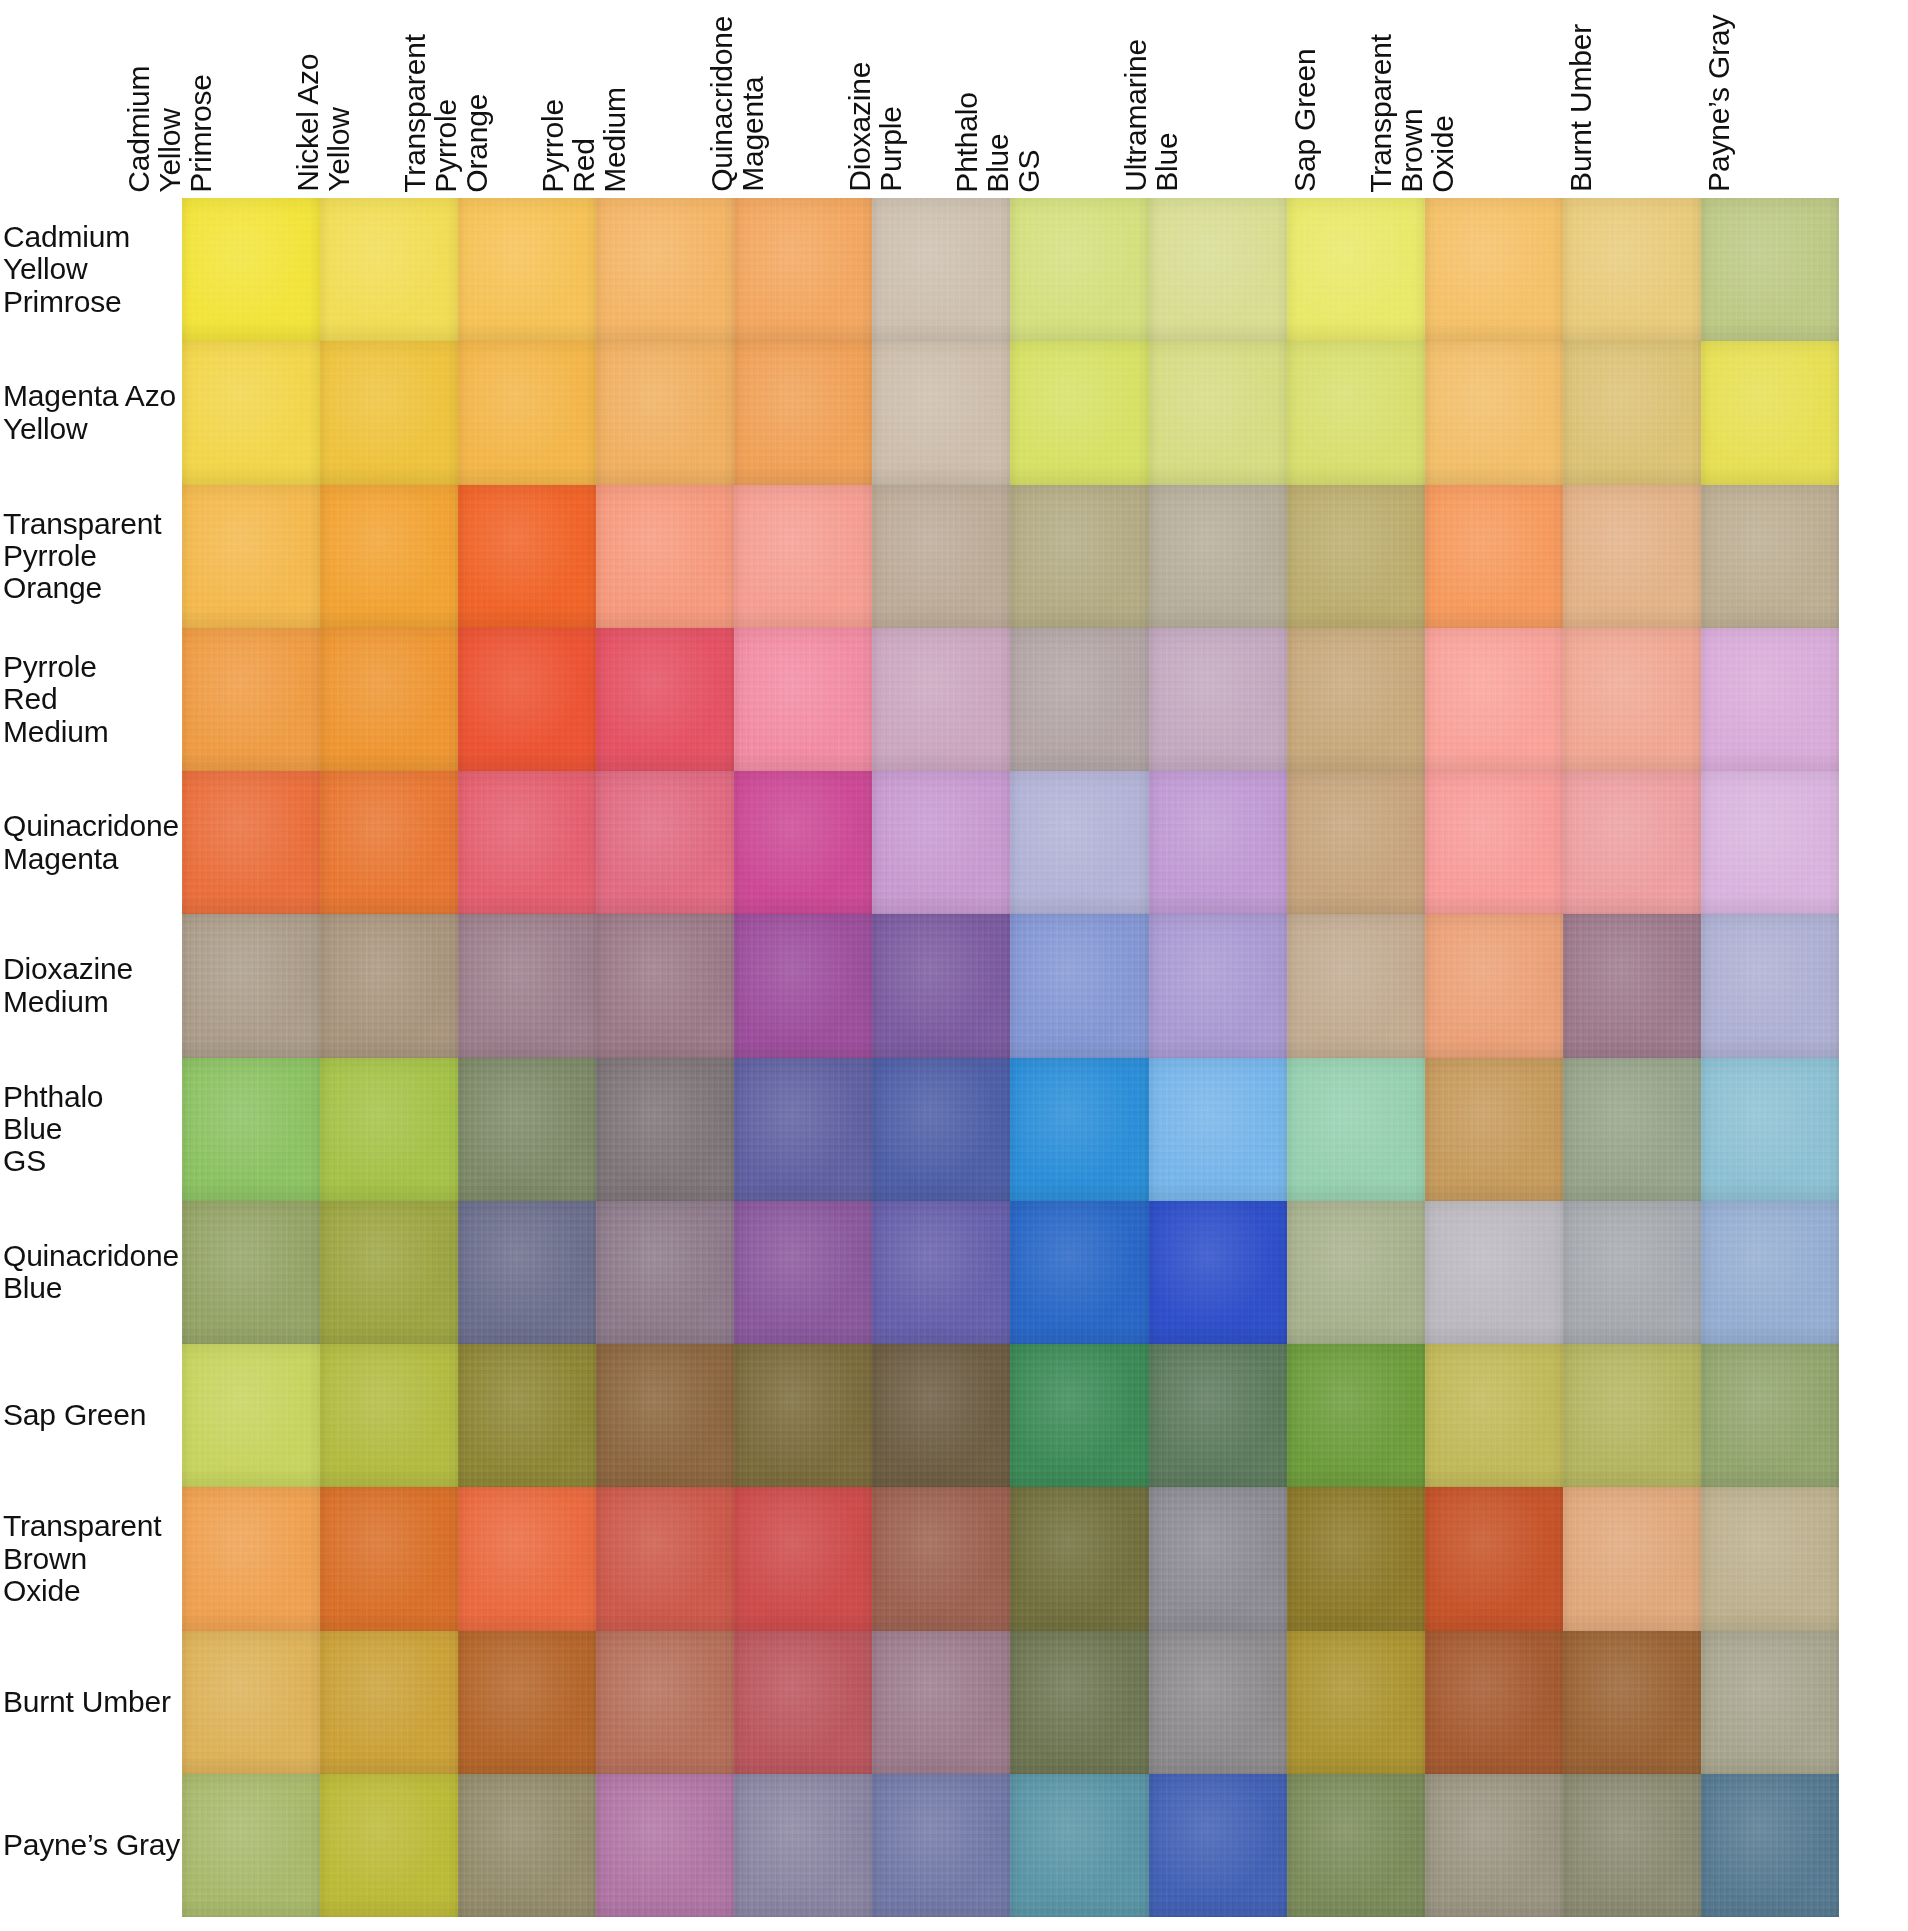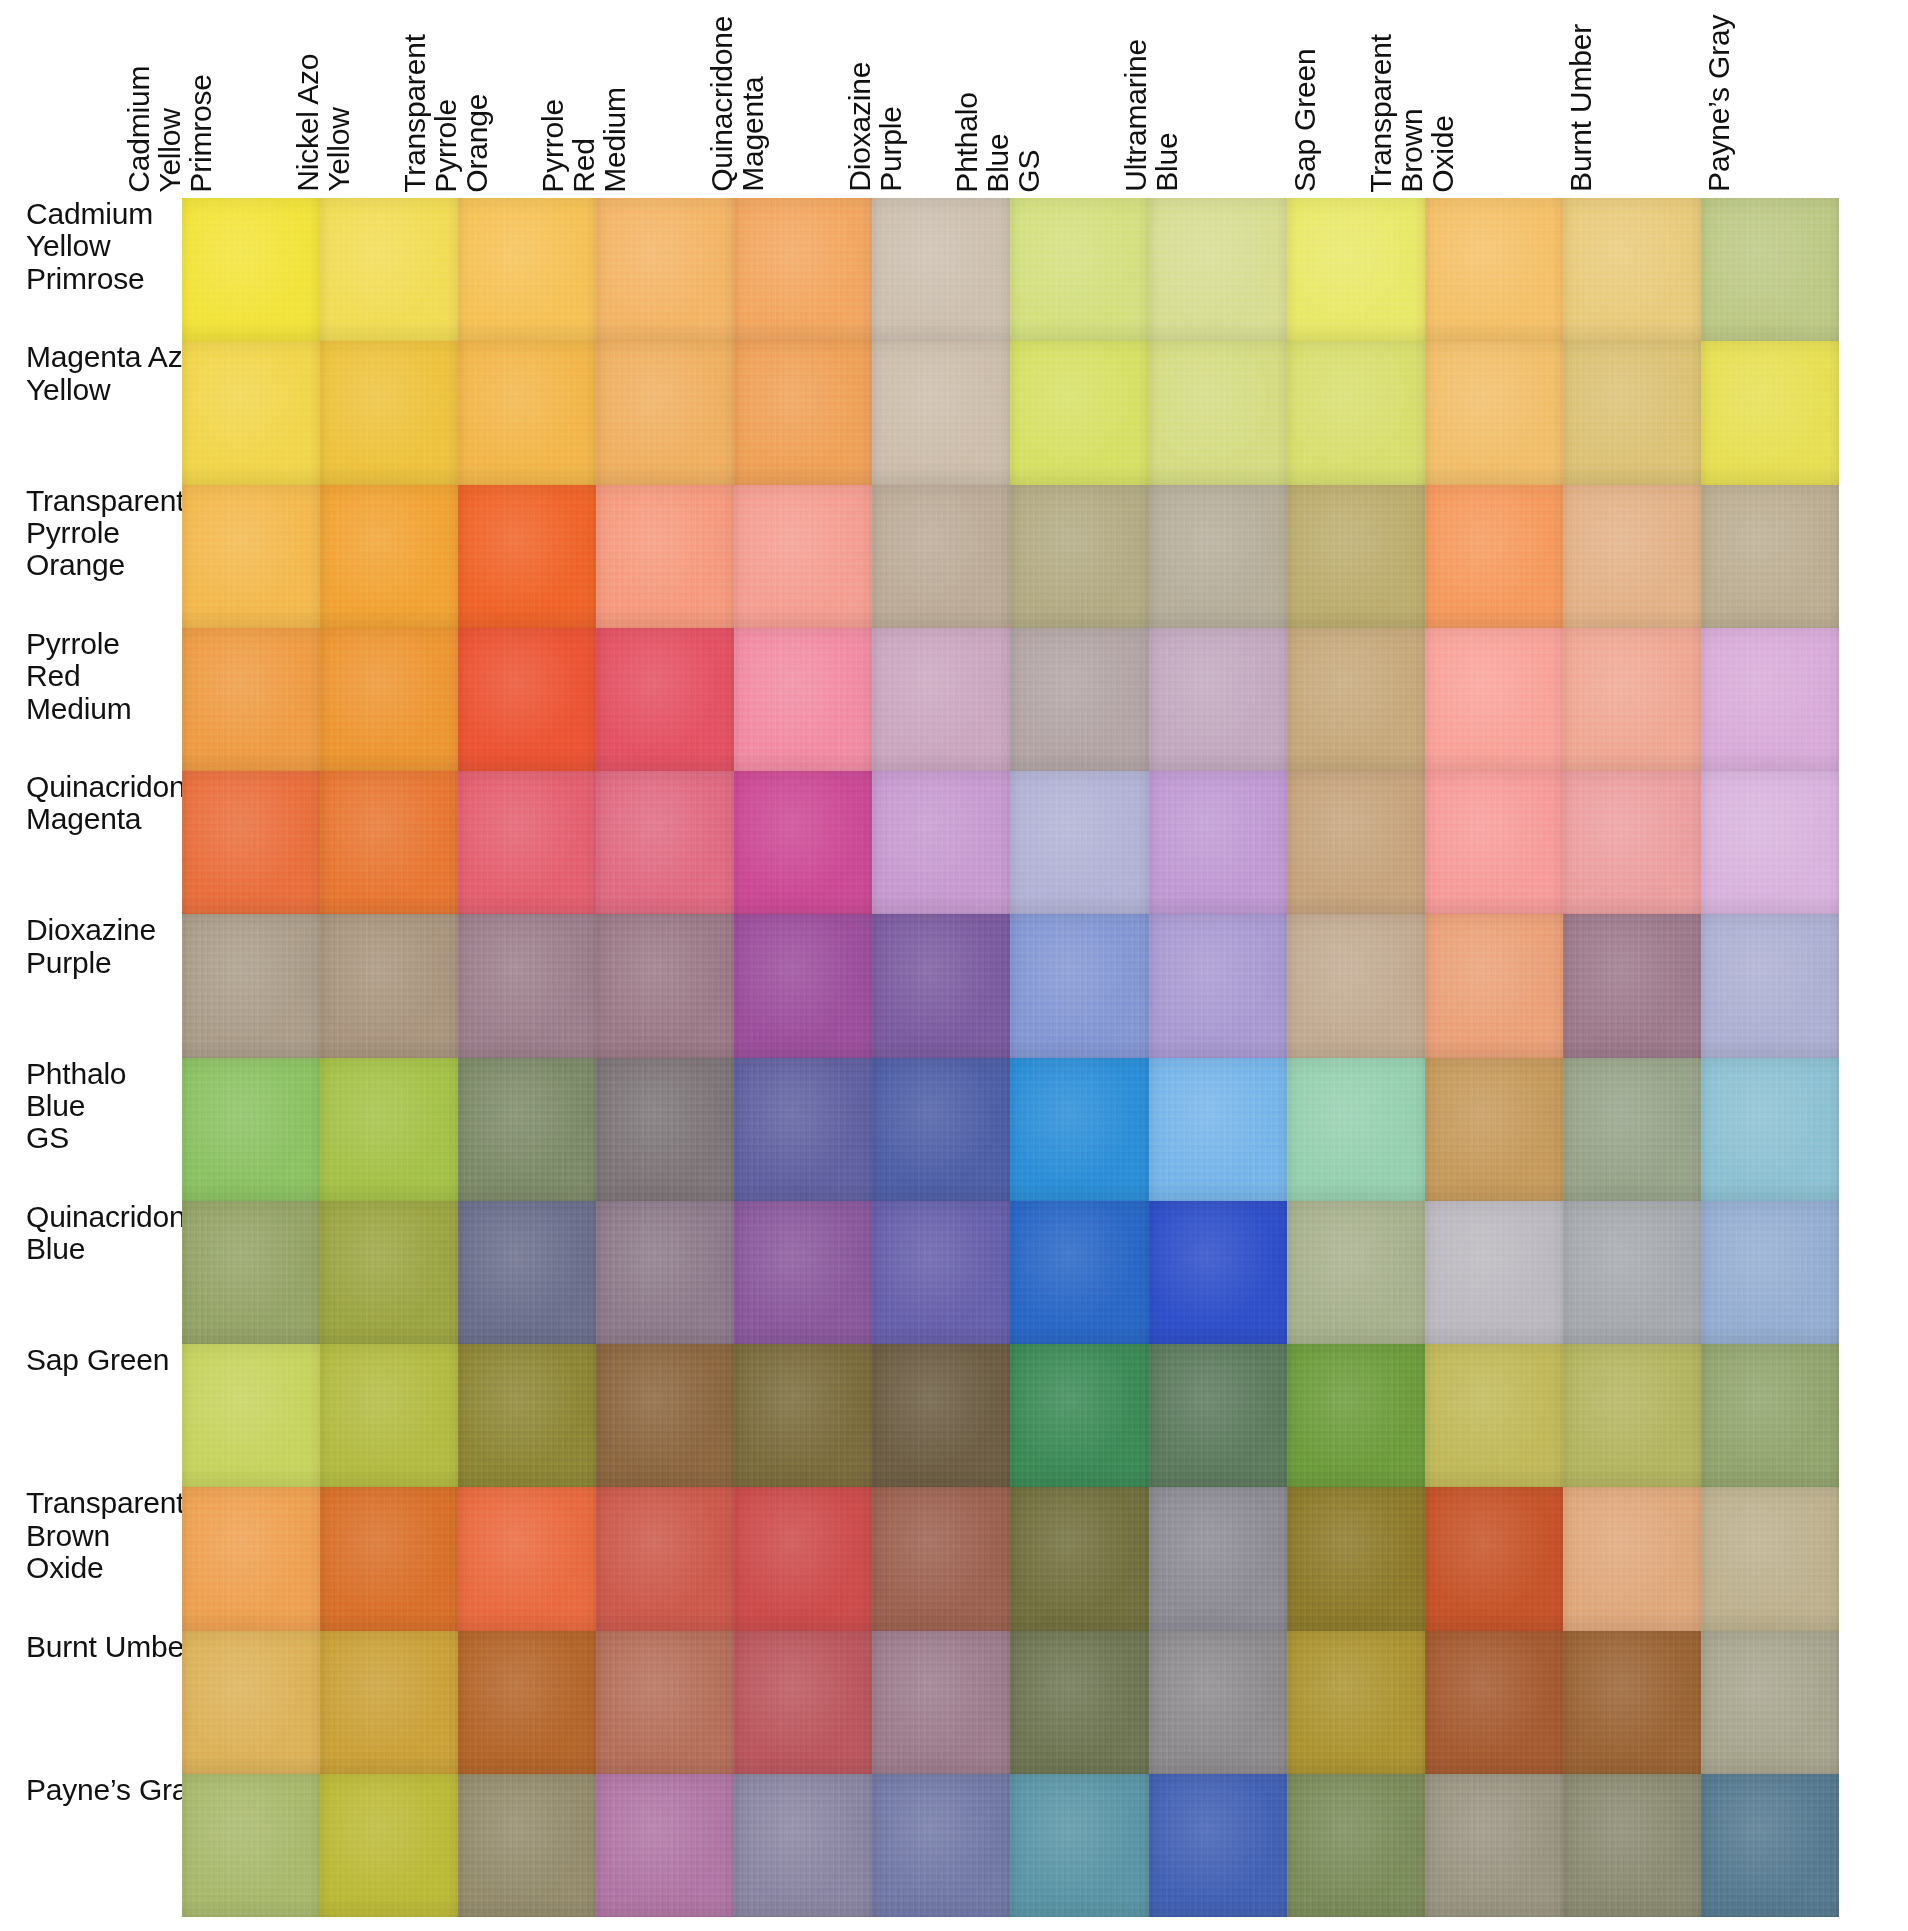--- a/index.html
+++ b/index.html
@@ -69,23 +69,23 @@
     left: 0px;
     top: 198px;
     width: 182px;
     height: 1719px;
     display: flex;
     flex-direction: column;
   }
   .row-label {
     flex: 1 1 0;
     display: flex;
-    align-items: flex-start;
+    align-items: center;
     justify-content: flex-start;
-    padding-left: 26px;
+    padding-left: 3px;
     box-sizing: border-box;
   }
   .row-label-text {
     white-space: pre;
     font-size: 30px;
     line-height: 1.08;
     letter-spacing: -0.2px;
     color: #111111;
   }
 
@@ -245,21 +245,21 @@
         <div class="row-label-text">Pyrrole
 Red
 Medium</div>
       </div>
       <div class="row-label">
         <div class="row-label-text">Quinacridone
 Magenta</div>
       </div>
       <div class="row-label">
         <div class="row-label-text">Dioxazine
-Purple</div>
+Medium</div>
       </div>
       <div class="row-label">
         <div class="row-label-text">Phthalo
 Blue
 GS</div>
       </div>
       <div class="row-label">
         <div class="row-label-text">Quinacridone
 Blue</div>
       </div>

